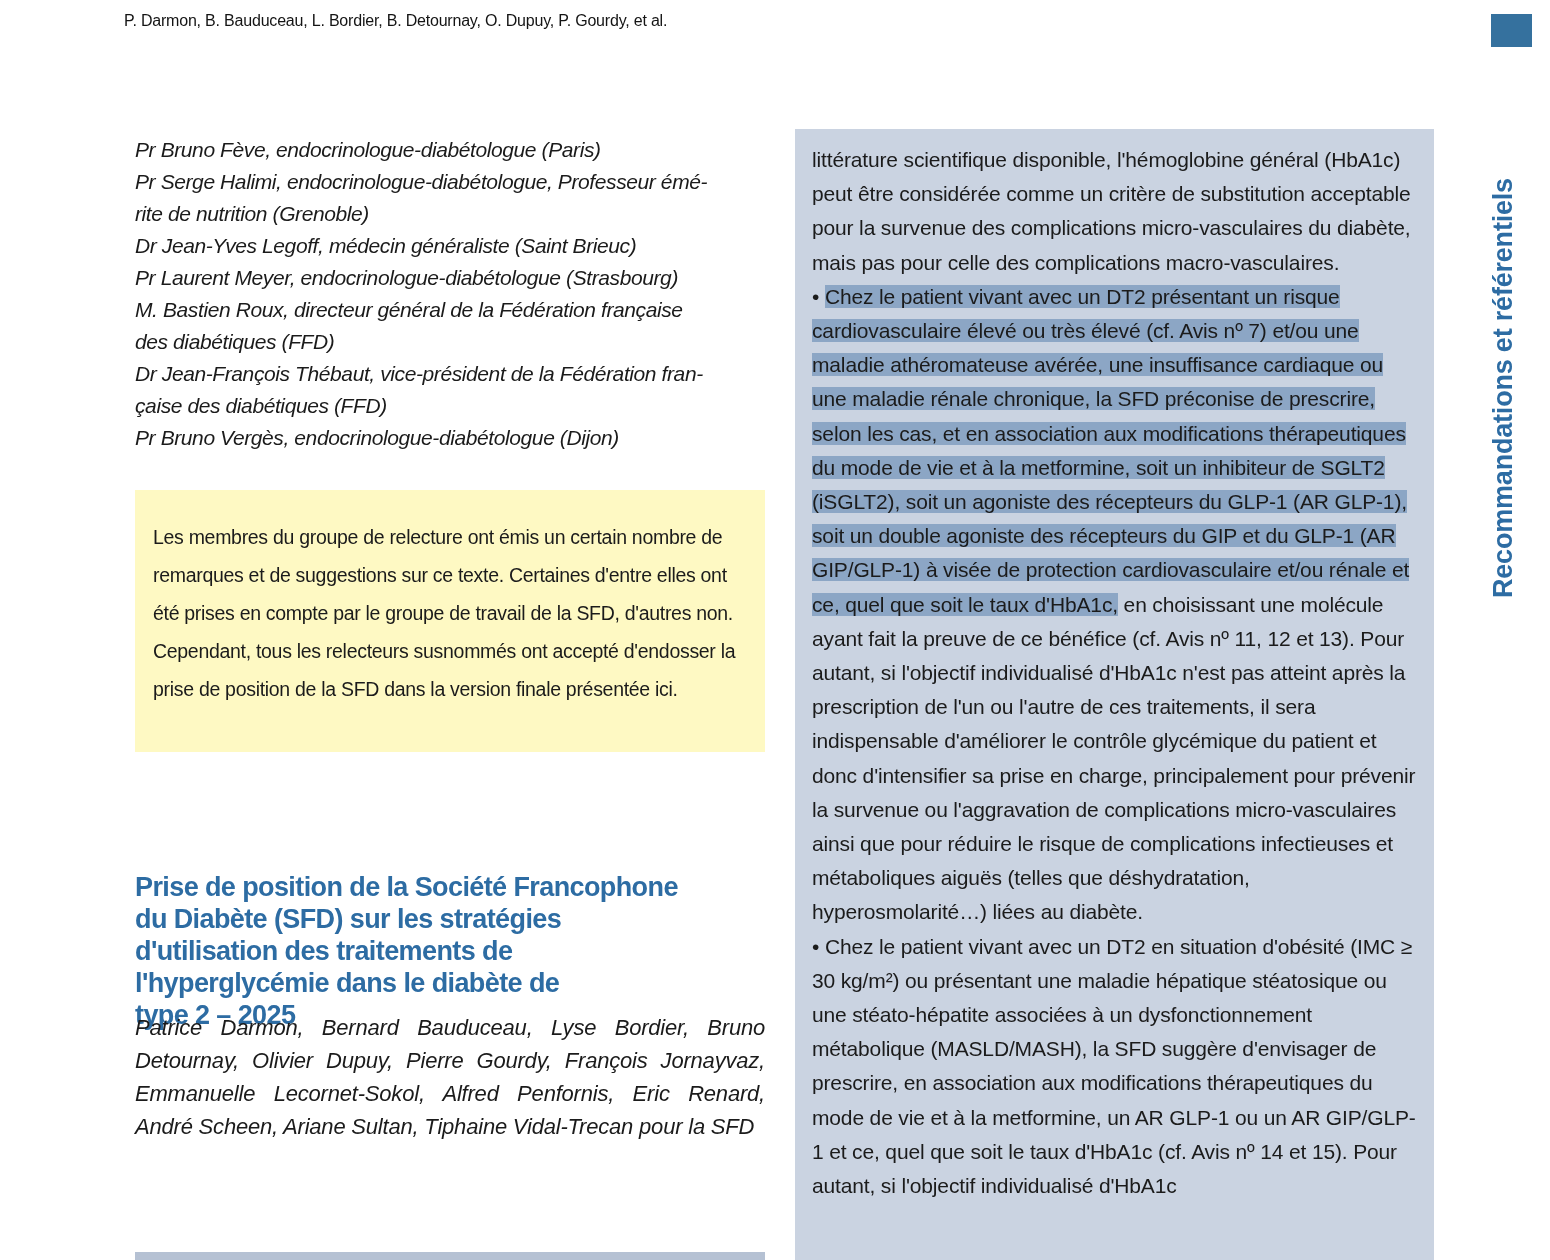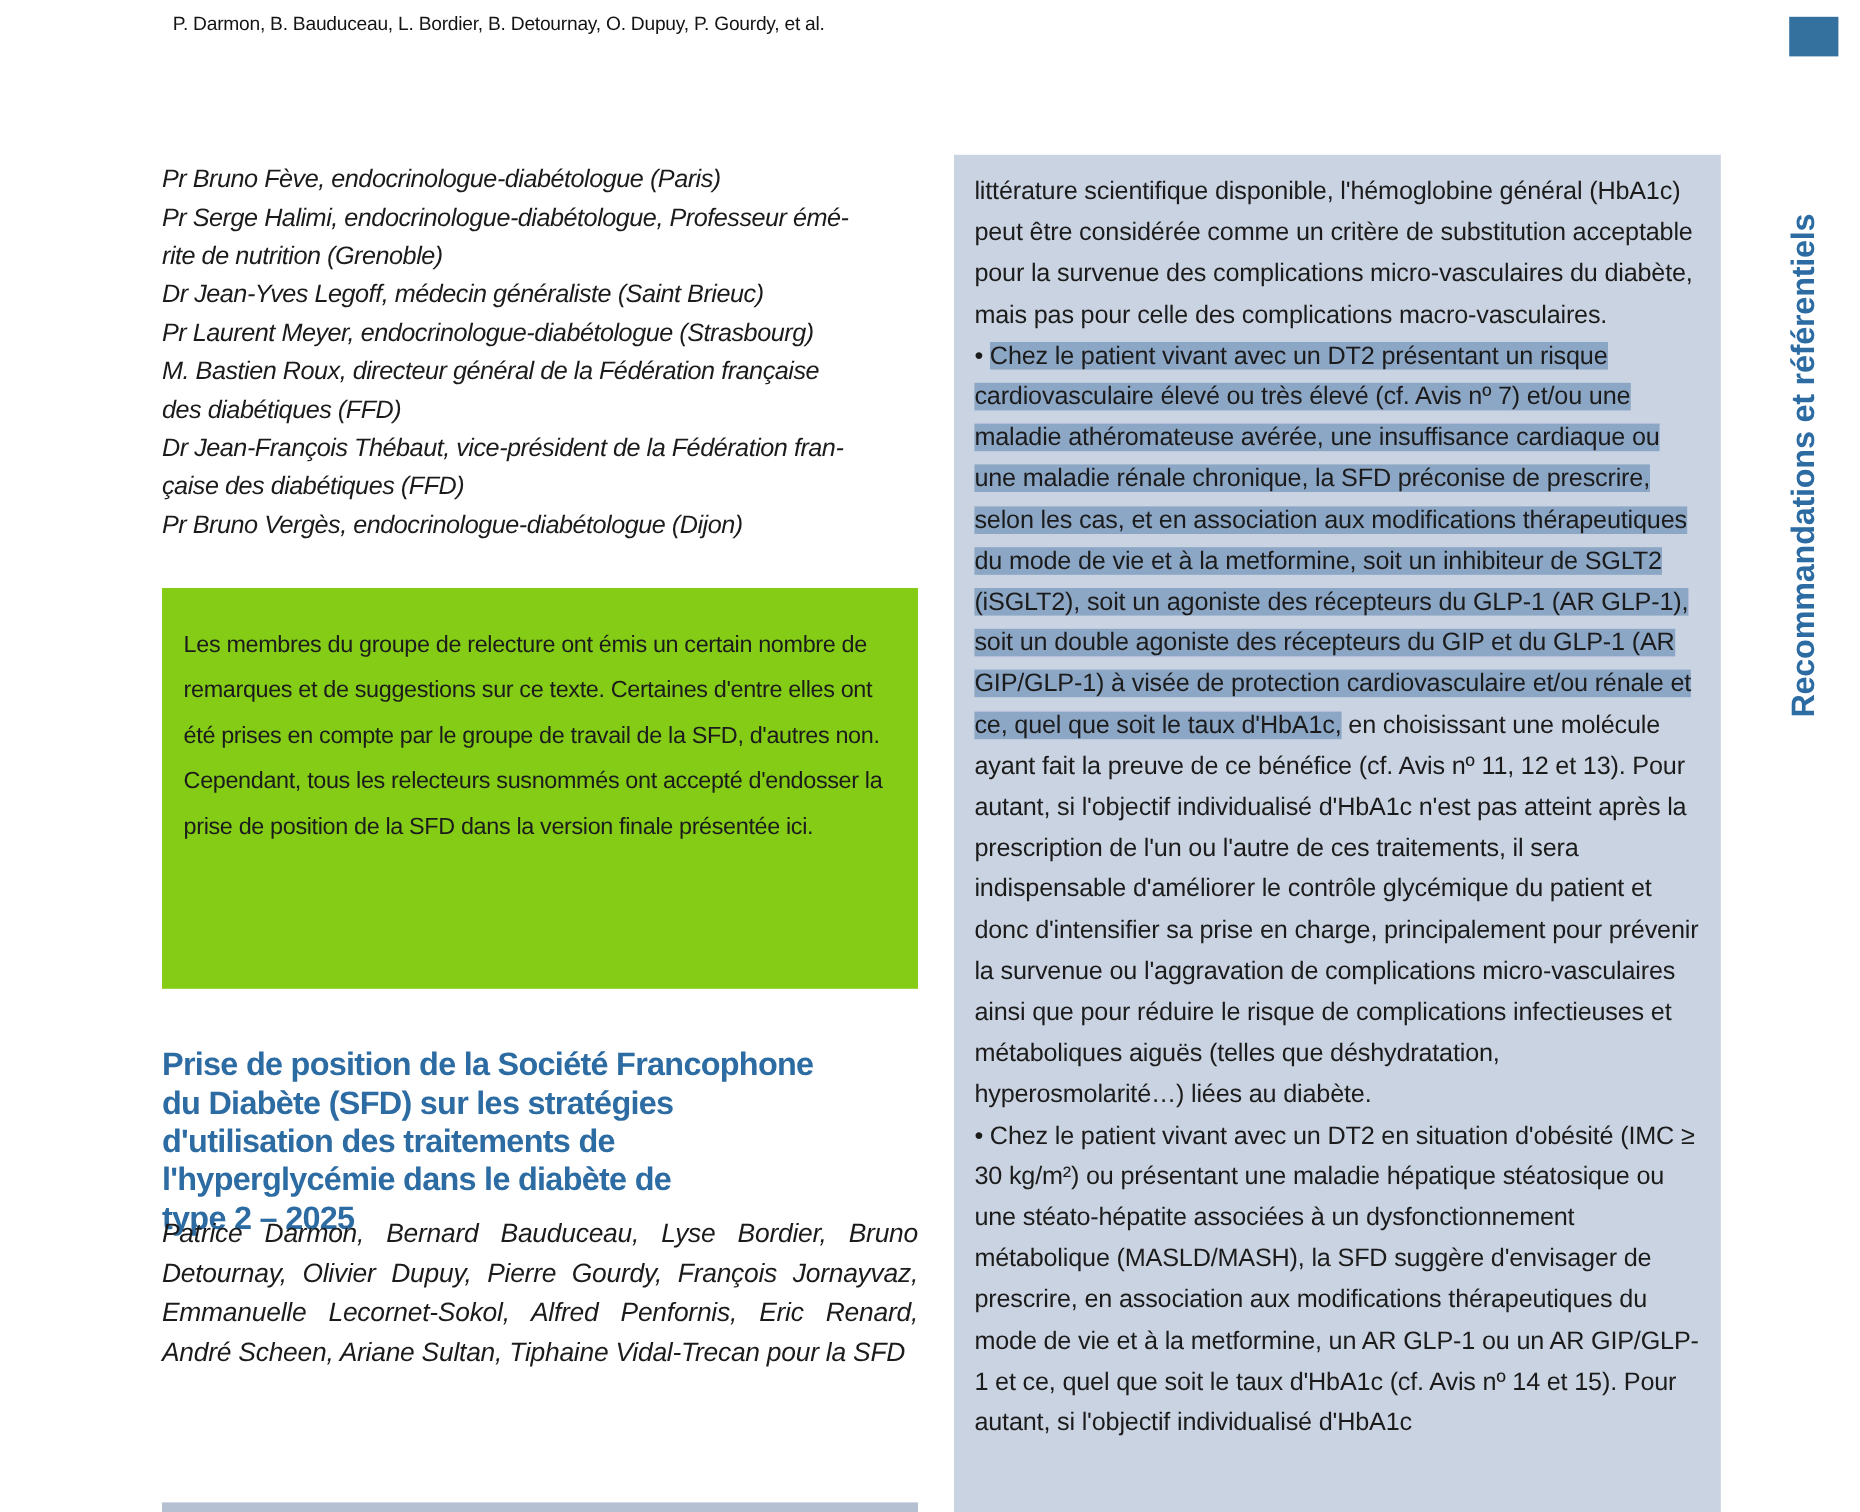--- a/index.html
+++ b/index.html
@@ -6,21 +6,21 @@
   .page {
     position: relative;
     width: 1550px;
     height: 1260px;
     background: #ffffff;
     overflow: hidden;
     color: #1b1b1b;
     font-family: "Liberation Sans", sans-serif;
   }
   .running-head {
-    position: absolute; left: 144px; top: 12px;
+    position: absolute; left: 124px; top: 12px;
     font-size: 16px; letter-spacing: -0.2px; color: #141414;
   }
   .corner-square {
     position: absolute; left: 1491px; top: 14px;
     width: 41px; height: 33px; background: #35719e;
   }
   .sidebar-label {
     position: absolute; left: 1480px; top: 78px;
     width: 46px; height: 520px;
     writing-mode: vertical-rl; transform: rotate(180deg);
@@ -28,21 +28,21 @@
     color: #2d6ca3; line-height: 46px; white-space: nowrap;
   }
   .reviewers {
     position: absolute; left: 135px; top: 134px; width: 648px;
     font-size: 21px; line-height: 32px; letter-spacing: -0.4px;
     white-space: pre-line;
     font-style: italic;
   }
   .info-box {
     position: absolute; left: 135px; top: 490px;
-    width: 630px; height: 334px; background: #84cc16;
+    width: 630px; height: 262px; background: #fef9c3;
     box-sizing: border-box; padding: 28px 18px 0 18px;
     overflow: hidden;
   }
   .info-text {
     margin: 0; font-size: 19.5px; line-height: 38px; letter-spacing: -0.3px;
   }
   .article-title {
     position: absolute; left: 135px; top: 871px; width: 660px; margin: 0;
     font-size: 27px; line-height: 32px; letter-spacing: -0.6px;
     font-weight: bold; color: #2d6ca3; white-space: pre-line;

